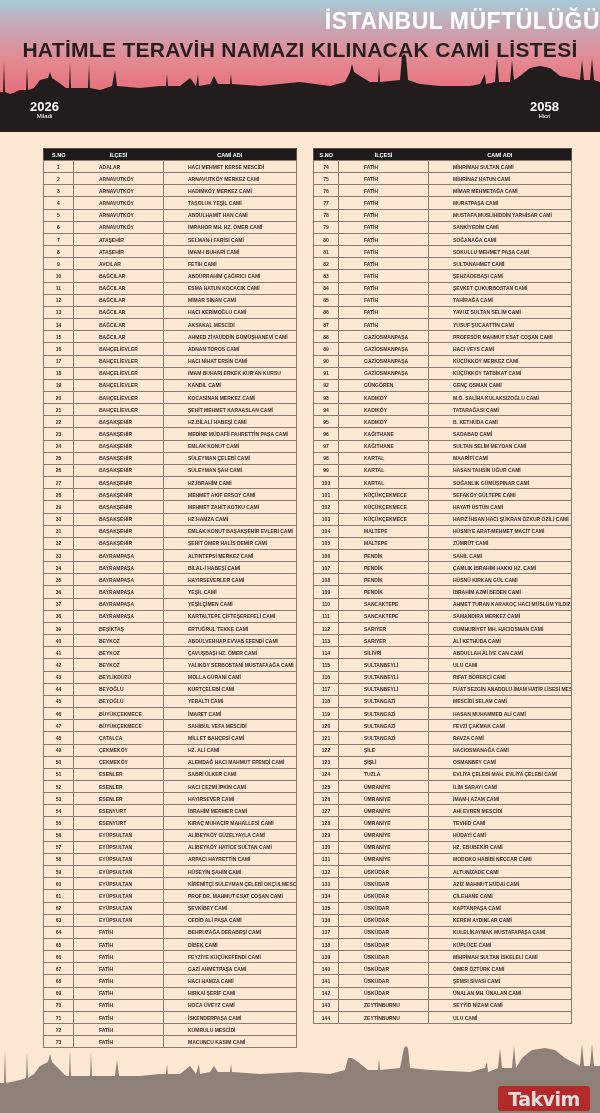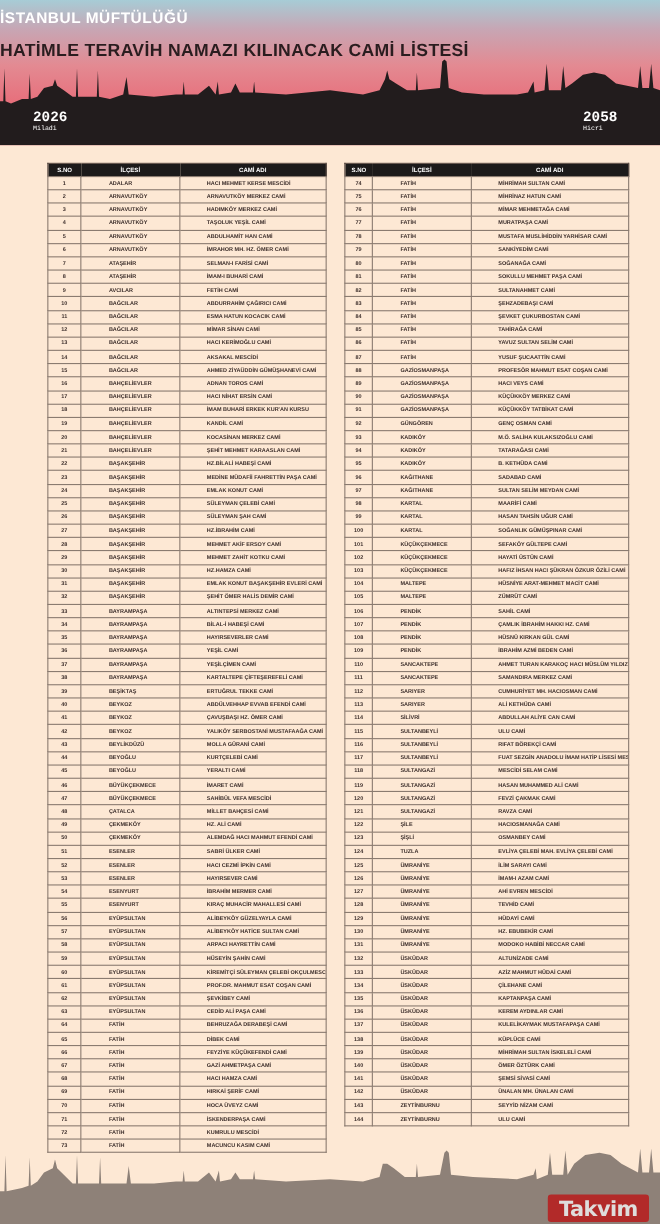--- a/index.html
+++ b/index.html
@@ -9,29 +9,29 @@
     font-family: "Liberation Sans", "DejaVu Sans", sans-serif;
     position: relative;
   }
   .hero {
     position: absolute; left: 0; top: 0; width: 600px; height: 132px;
     background: linear-gradient(to bottom, #a7ccd6 0%, #c7a6b4 20%, #e38a92 45%, #e7707c 70%, #d9636f 100%);
     overflow: hidden;
   }
   .skyline-top { position: absolute; left: 0; bottom: 0; width: 600px; height: 80px; }
   .hero-title {
-    position: absolute; left: 0; right: 0; top: 8px; text-align: left;
-    color: #ffffff; font-weight: bold; font-size: 14px; letter-spacing: 0.5px;
+    position: absolute; left: 0; right: 0; top: 8px; text-align: right;
+    color: #ffffff; font-weight: bold; font-size: 23px; letter-spacing: 0.5px;
     font-family: "Liberation Sans", sans-serif;
   }
   .hero-subtitle {
-    position: absolute; left: 0; right: 0; top: 38px; 
-    color: #2a1d1f; font-weight: bold; font-size: 16px; letter-spacing: 0.3px;
+    position: absolute; left: 0; right: 0; top: 38px; text-align: center;
+    color: #2a1d1f; font-weight: bold; font-size: 21px; letter-spacing: 0.3px;
   }
-  .year-block { position: absolute; top: 100px; color: #fff; font-family: Liberation Mono, monospace; }
+  .year-block { position: absolute; top: 100px; text-align: center; color: #fff; }
   .year-block .big { font-size: 13px; font-weight: bold; line-height: 13px; display: block; }
   .year-block .small { font-size: 6px; line-height: 7px; display: block; }
   .year-left { left: 30px; }
   .year-right { left: 530px; }
   .hero-bottom-bar { position: absolute; left: 0; top: 128px; width: 600px; height: 4px; background: #221c1d; }
 
   .table-wrap { position: absolute; top: 148px; }
   .left-table { left: 43px; width: 254px; }
   .right-table { left: 313px; width: 259px; }
   table { border-collapse: collapse; width: 100%; table-layout: fixed; }

